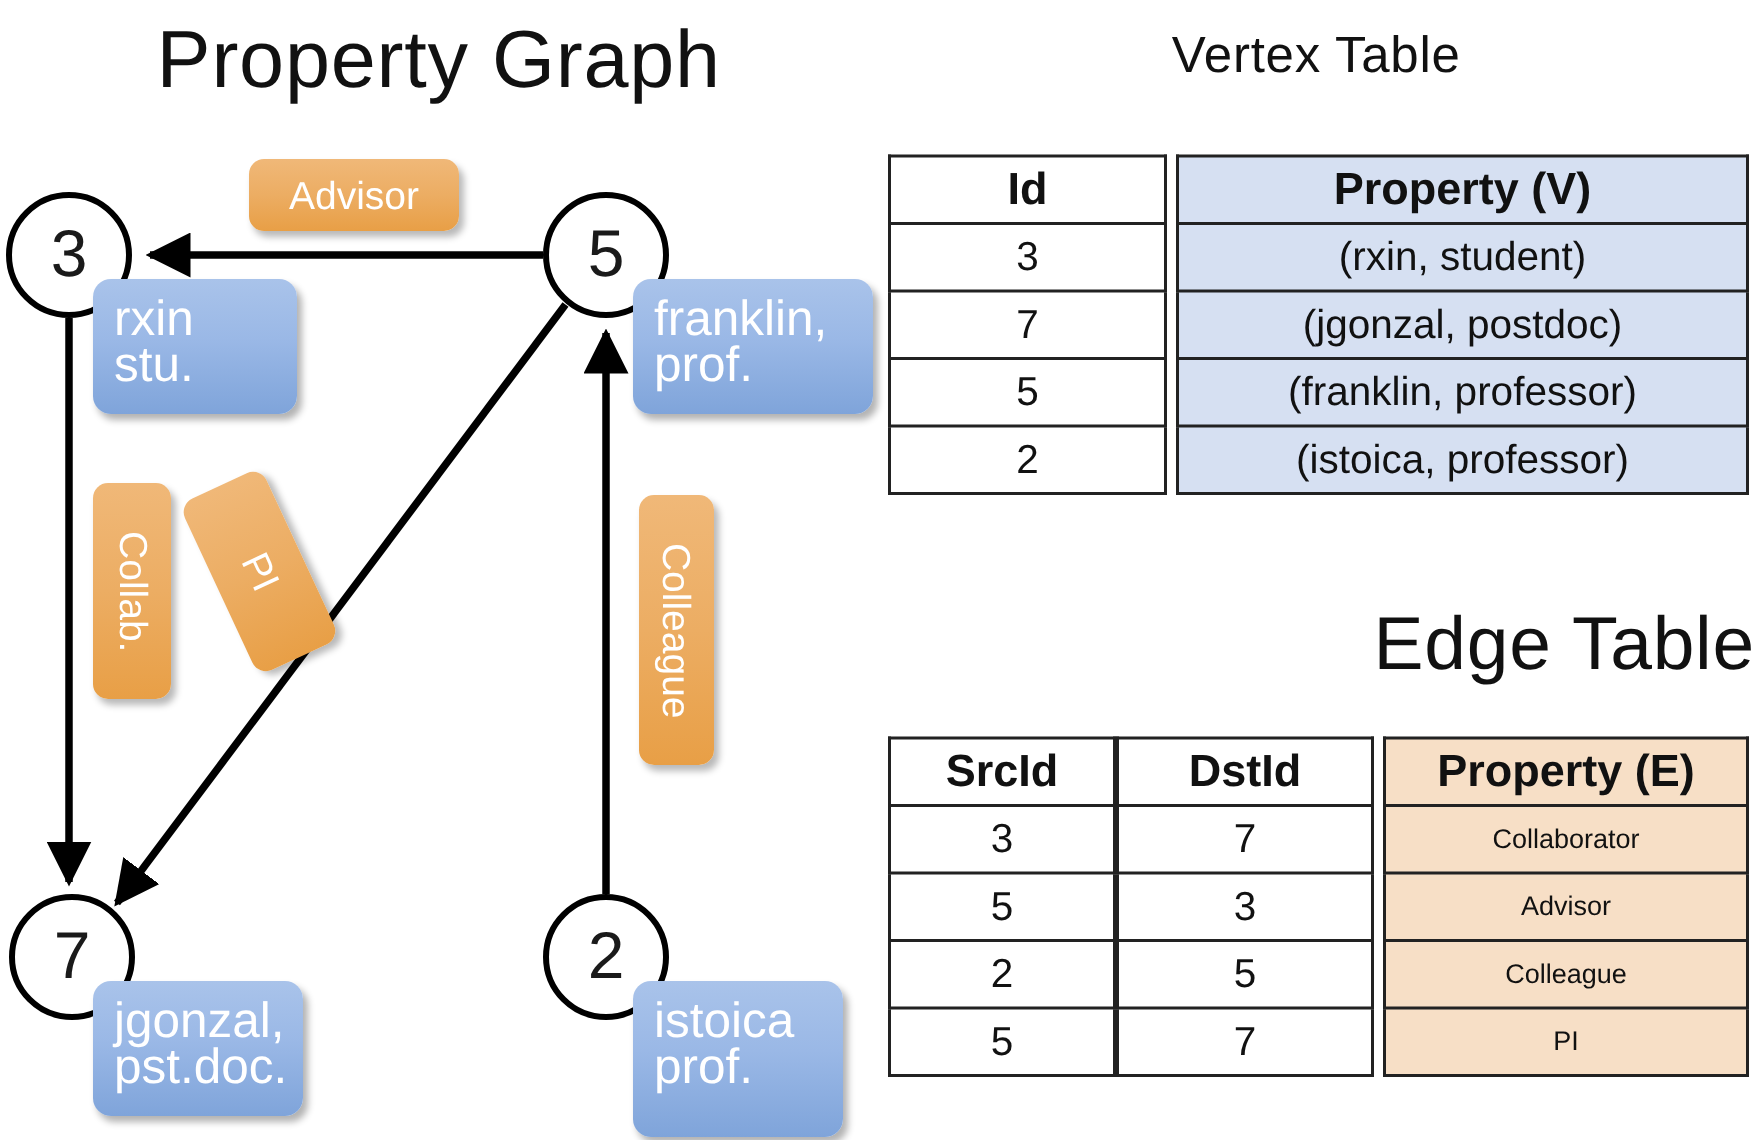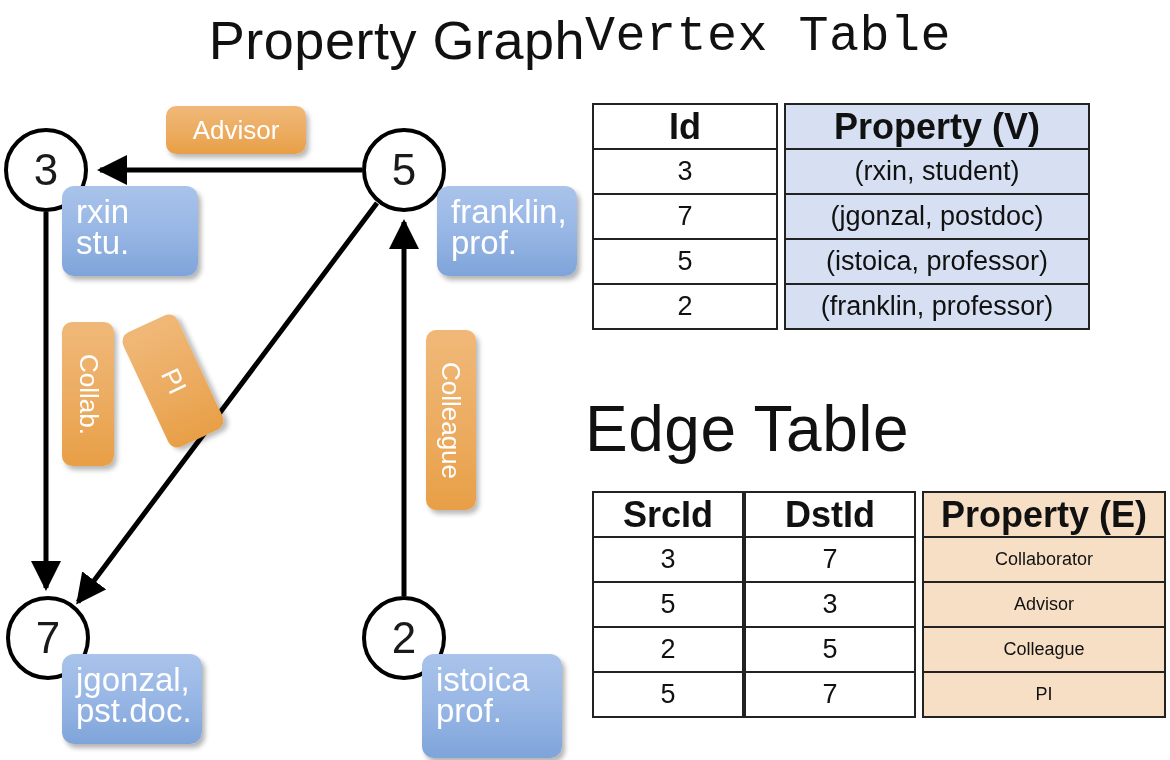--- a/index.html
+++ b/index.html
@@ -20,35 +20,34 @@
   .title {
     position: absolute;
     font-family: "Liberation Sans", sans-serif;
     font-weight: 300;
     letter-spacing: 0.5px;
     color: #111;
     white-space: nowrap;
   }
   #title-property-graph {
     left: 0; top: 8px; width: 585px;
-    text-align: right;
+    text-align: center;
     font-size: 54px;
     line-height: 64px;
   }
   #title-vertex-table {
     left: 585px; top: 6px; width: 585px;
-    text-align: left;
-    font-size: 50px;
+    text-align: center;
+    font-size: 34px;
     line-height: 62px;
-    font-family: Liberation Mono, monospace;
   }
   #title-edge-table {
     left: 585px; top: 398px; width: 585px;
-    text-align: left;
-    font-size: 64px;
+    text-align: right;
+    font-size: 50px;
     line-height: 62px;
   }
 
   
   #graph-panel {
     position: absolute;
     left: 0; top: 0;
     width: 585px; height: 760px;
   }
   #graph-edges {
@@ -87,21 +86,21 @@
     color: #ffffff;
     font-family: "Liberation Sans", sans-serif;
     font-weight: 400;
     font-size: 33px;
     line-height: 31px;
     padding: 10px 0 10px 14px;
     box-sizing: border-box;
     z-index: 8;
   }
   #badge-rxin     { left: 62px;  top: 186px; width: 136px; height: 90px; }
-  #badge-franklin { left: 422px; top: 186px; width: 140px; height: 90px; margin-left: 15px; }
+  #badge-franklin { left: 422px; top: 186px; width: 160px; height: 90px; }
   #badge-jgonzal  { left: 62px;  top: 654px; width: 140px; height: 90px; }
   #badge-istoica  { left: 422px; top: 654px; width: 140px; height: 104px; }
 
   
   .edge-label {
     position: absolute;
     border-radius: 10px;
     background: linear-gradient(to bottom, #f0b878 0%, #ecad63 50%, #e89f46 100%);
     box-shadow: 3px 4px 5px rgba(0,0,0,0.28);
     color: #ffffff;
@@ -147,27 +146,27 @@
     text-align: center;
     font-weight: 400;
     font-size: 27px;
     color: #111;
     padding: 0;
     height: 45px;
     box-sizing: border-box;
   }
   .tbl th {
     font-weight: 700;
-    font-size: 36px;
+    font-size: 30px;
   }
   .tbl td.idcell, .tbl th.idcell { background: #ffffff; }
 
   
   #vertex-table-ids   { left: 592px; top: 103px; width: 186px; }
-  #vertex-table-props { left: 784px; top: 103px; width: 306px; }
+  #vertex-table-props { left: 784px; top: 103px; width: 382px; }
   #vertex-table-props th, #vertex-table-props td { background: #d6e0f2; }
 
   
   #edge-table-src   { left: 592px; top: 491px; width: 152px; padding-left: 17px; }
   #edge-table-dst   { left: 744px; top: 491px; width: 172px; }
   #edge-table-props { left: 922px; top: 491px; width: 244px; border-radius: 20px; }
   #edge-table-props th, #edge-table-props td { background: #f7dfc6; }
   #edge-table-props td { font-size: 18px; }
 </style>
 </head>
@@ -276,25 +275,25 @@
     </tr>
   </thead>
   <tbody>
     <tr>
       <td>(rxin, student)</td>
     </tr>
     <tr>
       <td>(jgonzal, postdoc)</td>
     </tr>
     <tr>
+      <td>(franklin, professor)</td>
+    </tr>
+    <tr>
       <td>(istoica, professor)</td>
     </tr>
-    <tr>
-      <td>(franklin, professor)</td>
-    </tr>
   </tbody>
 </table>
 
 <table class="tbl" id="edge-table-src">
   <thead>
     <tr>
       <th class="idcell">SrcId</th>
     </tr>
   </thead>
   <tbody>

